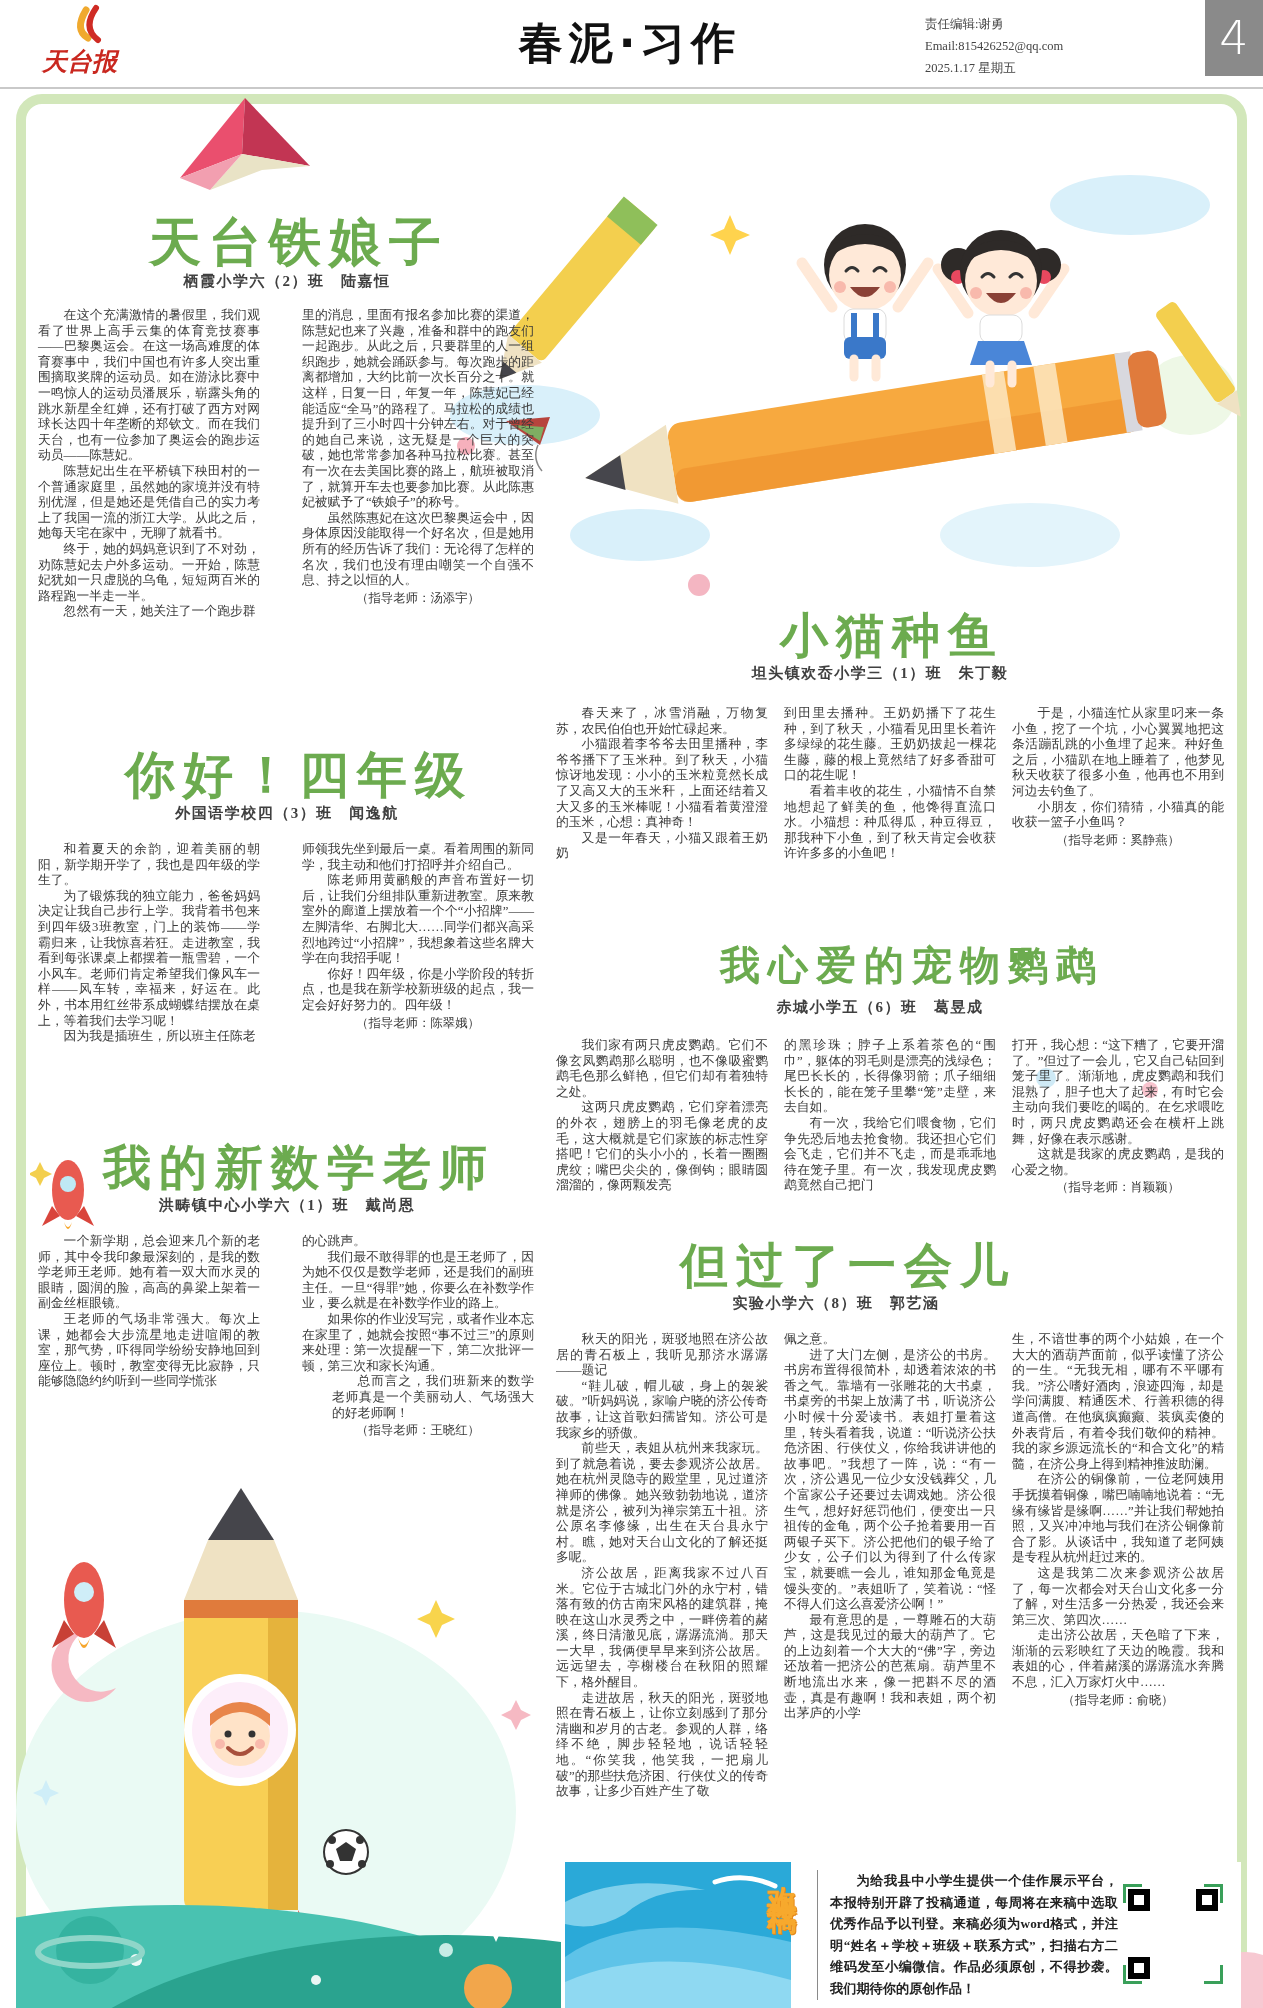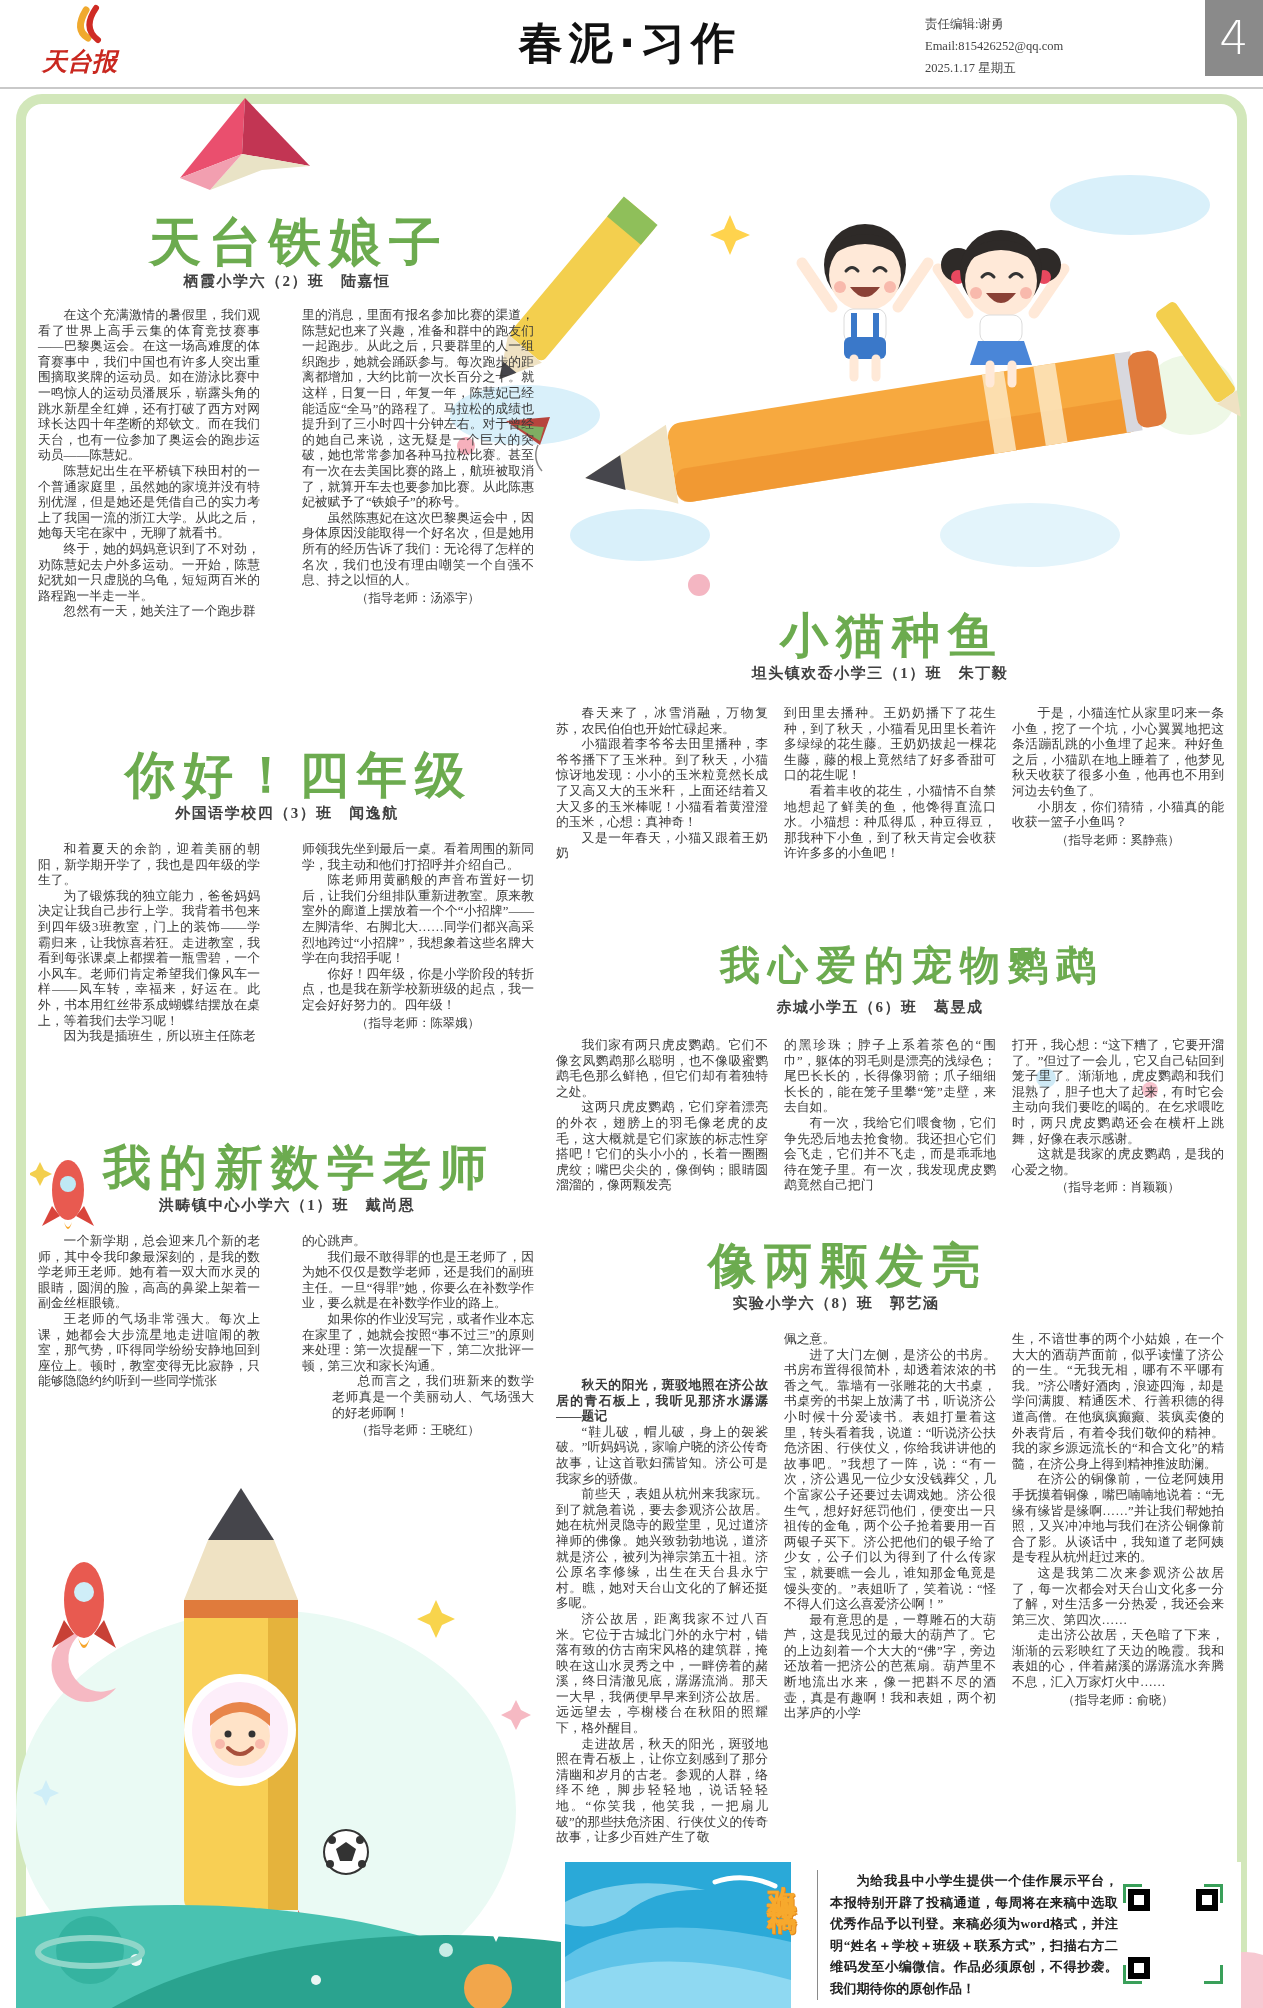--- a/index.html
+++ b/index.html
@@ -22,21 +22,21 @@
   
   .art-title{position:absolute;margin:12px;text-align:center;
              font-family:"DejaVu Sans","Liberation Sans",sans-serif;font-weight:900;
              color:#6cab4f;letter-spacing:8px;z-index:3;}
   .byline{position:absolute;text-align:center;font-weight:700;font-size:15px;color:#404040;
           letter-spacing:1.5px;z-index:3;}
   .col{position:absolute;font-size:12.8px;line-height:15.6px;text-align:justify;color:#3a3a3a;z-index:3;}
   .col p{margin:0;text-indent:2em;}
   .col.cont > div > p:first-child{text-indent:0;}
   .teacher{text-align:center;text-indent:0 !important;font-size:12.4px;margin-top:2px !important;}
-  .a6c1 > div > p:first-child{font-weight:bold;margin-top:46px;}
+  .a6c1 > div > p:first-child{font-weight:normal;}
   .a5c2 > div > p:nth-child(n+4){margin-left:30px;}
   
   .deco{position:absolute;z-index:1;}
   .dot{position:absolute;border-radius:50%;z-index:1;}
   
   .banner{position:absolute;left:565px;top:1862px;width:676px;height:146px;background:#fff;z-index:4;}
   .banner-waves{position:absolute;left:0;top:0;width:226px;height:146px;overflow:hidden;}
   .banner-title{position:absolute;left:196px;top:2px;height:142px;
                 writing-mode:vertical-rl;text-orientation:upright;
                 font-family:"DejaVu Sans","Liberation Sans",sans-serif;
@@ -359,21 +359,21 @@
           <p>的心跳声。</p>
           <p>我们最不敢得罪的也是王老师了，因为她不仅仅是数学老师，还是我们的副班主任。一旦“得罪”她，你要么在补数学作业，要么就是在补数学作业的路上。</p>
           <p>如果你的作业没写完，或者作业本忘在家里了，她就会按照“事不过三”的原则来处理：第一次提醒一下，第二次批评一顿，第三次和家长沟通。</p>
           <p>总而言之，我们班新来的数学老师真是一个美丽动人、气场强大的好老师啊！</p>
         </div>
       <p class="teacher">（指导老师：王晓红）</p>
     </div>
   </section>
 
   <section>
-    <h2 class="art-title" style="left:556px;top:1222px;width:560px;font-size:48px">像两颗发亮</h2>
+    <h2 class="art-title" style="left:556px;top:1222px;width:560px;font-size:48px">但过了一会儿</h2>
     <div class="byline" style="left:596px;top:1294px;width:480px">实验小学六（8）班　郭艺涵</div>
     <div class="col a6c1" style="left:556px;top:1332px;width:212px;height:514px;overflow:hidden">
         <div>
           <p>秋天的阳光，斑驳地照在济公故居的青石板上，我听见那济水潺潺——题记</p>
           <p>“鞋儿破，帽儿破，身上的袈裟破。”听妈妈说，家喻户晓的济公传奇故事，让这首歌妇孺皆知。济公可是我家乡的骄傲。</p>
           <p>前些天，表姐从杭州来我家玩。到了就急着说，要去参观济公故居。她在杭州灵隐寺的殿堂里，见过道济禅师的佛像。她兴致勃勃地说，道济就是济公，被列为禅宗第五十祖。济公原名李修缘，出生在天台县永宁村。瞧，她对天台山文化的了解还挺多呢。</p>
           <p>济公故居，距离我家不过八百米。它位于古城北门外的永宁村，错落有致的仿古南宋风格的建筑群，掩映在这山水灵秀之中，一畔傍着的赭溪，终日清澈见底，潺潺流淌。那天一大早，我俩便早早来到济公故居。远远望去，亭榭楼台在秋阳的照耀下，格外醒目。</p>
           <p>走进故居，秋天的阳光，斑驳地照在青石板上，让你立刻感到了那分清幽和岁月的古老。参观的人群，络绎不绝，脚步轻轻地，说话轻轻地。“你笑我，他笑我，一把扇儿破”的那些扶危济困、行侠仗义的传奇故事，让多少百姓产生了敬</p>
         </div>
       </div>

